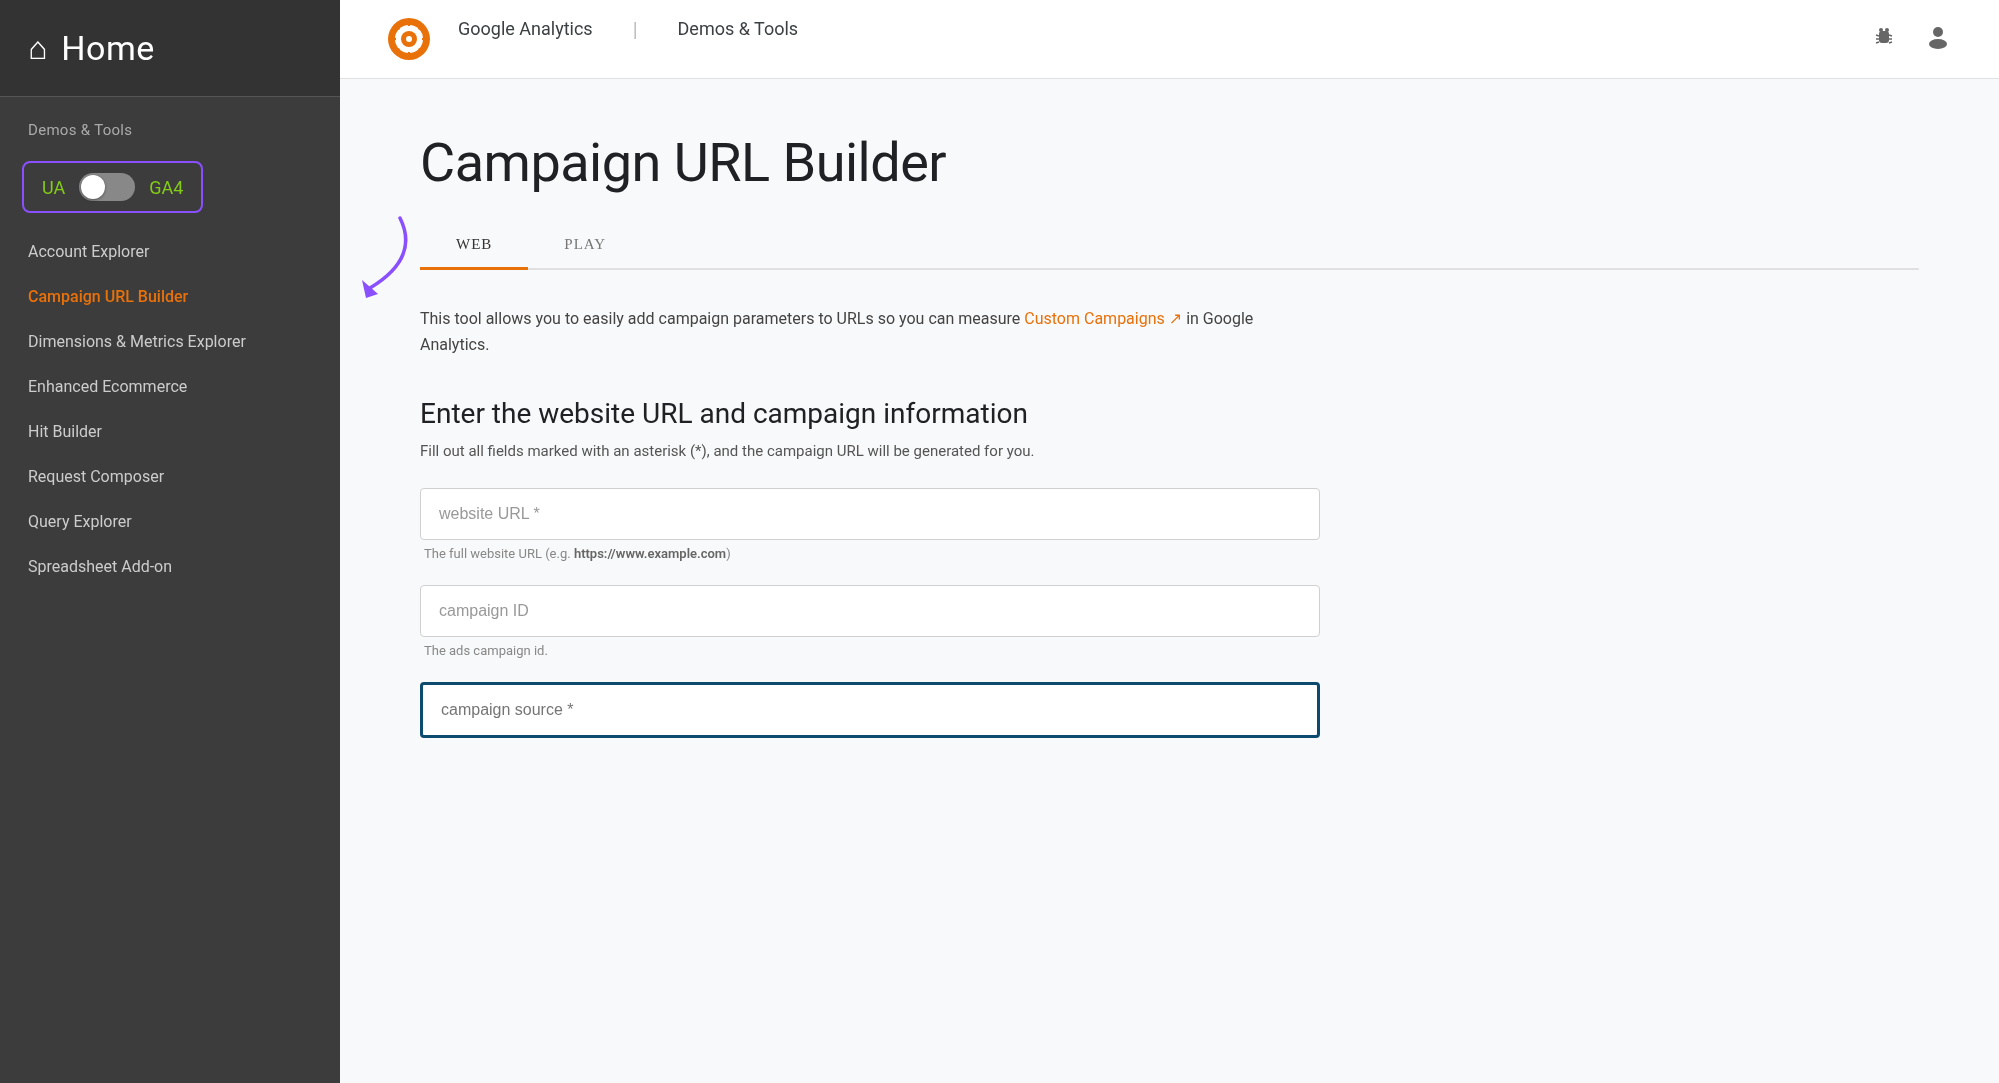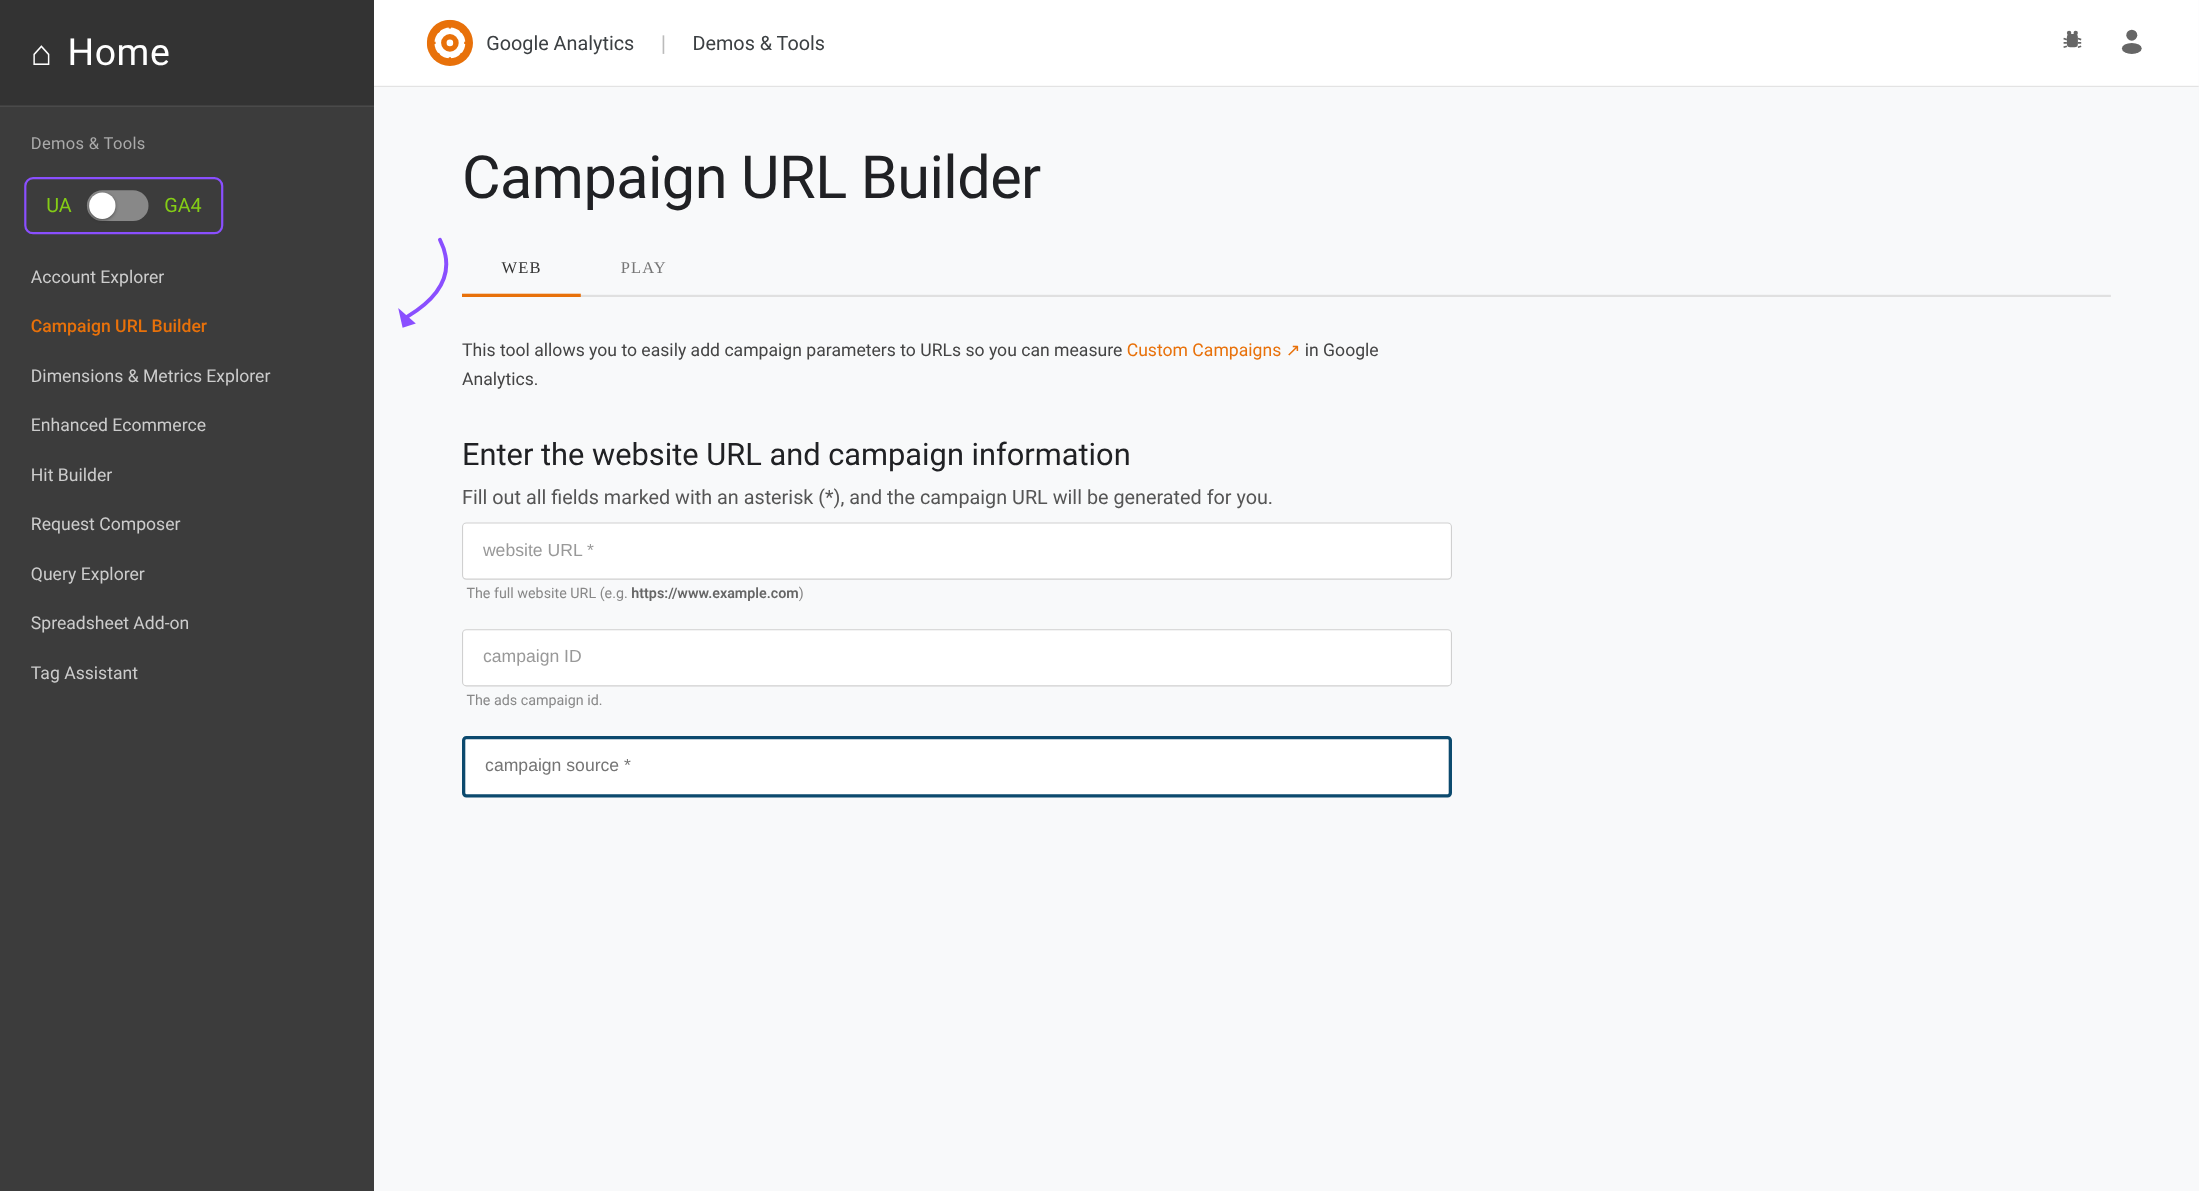--- a/index.html
+++ b/index.html
@@ -150,22 +150,22 @@
       display: flex;
       align-items: center;
       justify-content: space-between;
       padding: 18px 48px 18px 48px;
       background: #fff;
       border-bottom: 1px solid #e0e0e0;
     }
 
     .header-logo-area {
       display: flex;
-      align-items: center;
-      gap: 12px;
+      align-items: flex-start;
+      gap: 28px;
     }
 
     .ga-logo {
       width: 42px;
       height: 42px;
     }
 
     .header-brand {
       font-size: 18px;
       color: #3c4043;
@@ -252,23 +252,23 @@
 
     
     .form-section-title {
       font-size: 28px;
       font-weight: 400;
       color: #202124;
       margin-bottom: 12px;
     }
 
     .form-section-subtitle {
-      font-size: 18px;
+      font-size: 15px;
       color: #555;
-      margin-bottom: 12px;
+      margin-bottom: 28px;
     }
 
     .form-group {
       margin-bottom: 8px;
       max-width: 900px;
     }
 
     .form-input {
       width: 100%;
       padding: 16px 18px;
@@ -341,21 +341,20 @@
 
     <nav>
       <a class="nav-item">Account Explorer</a>
       <a class="nav-item active">Campaign URL Builder</a>
       <a class="nav-item">Dimensions &amp; Metrics Explorer</a>
       <a class="nav-item">Enhanced Ecommerce</a>
       <a class="nav-item">Hit Builder</a>
       <a class="nav-item">Request Composer</a>
       <a class="nav-item">Query Explorer</a>
       <a class="nav-item">Spreadsheet Add-on</a>
-      <a class="nav-item">Tag Assistant</a>
     </nav>
 
   </div>
 </div>
 
 <svg class="purple-arrow" viewBox="0 0 120 120" fill="none" xmlns="http://www.w3.org/2000/svg">
   <path d="M90 30 Q110 70 60 100" stroke="#8a4fff" stroke-width="3.5" fill="none" stroke-linecap="round"></path>
   <polygon points="52,92 68,106 56,110" fill="#8a4fff"></polygon>
 </svg>
 

